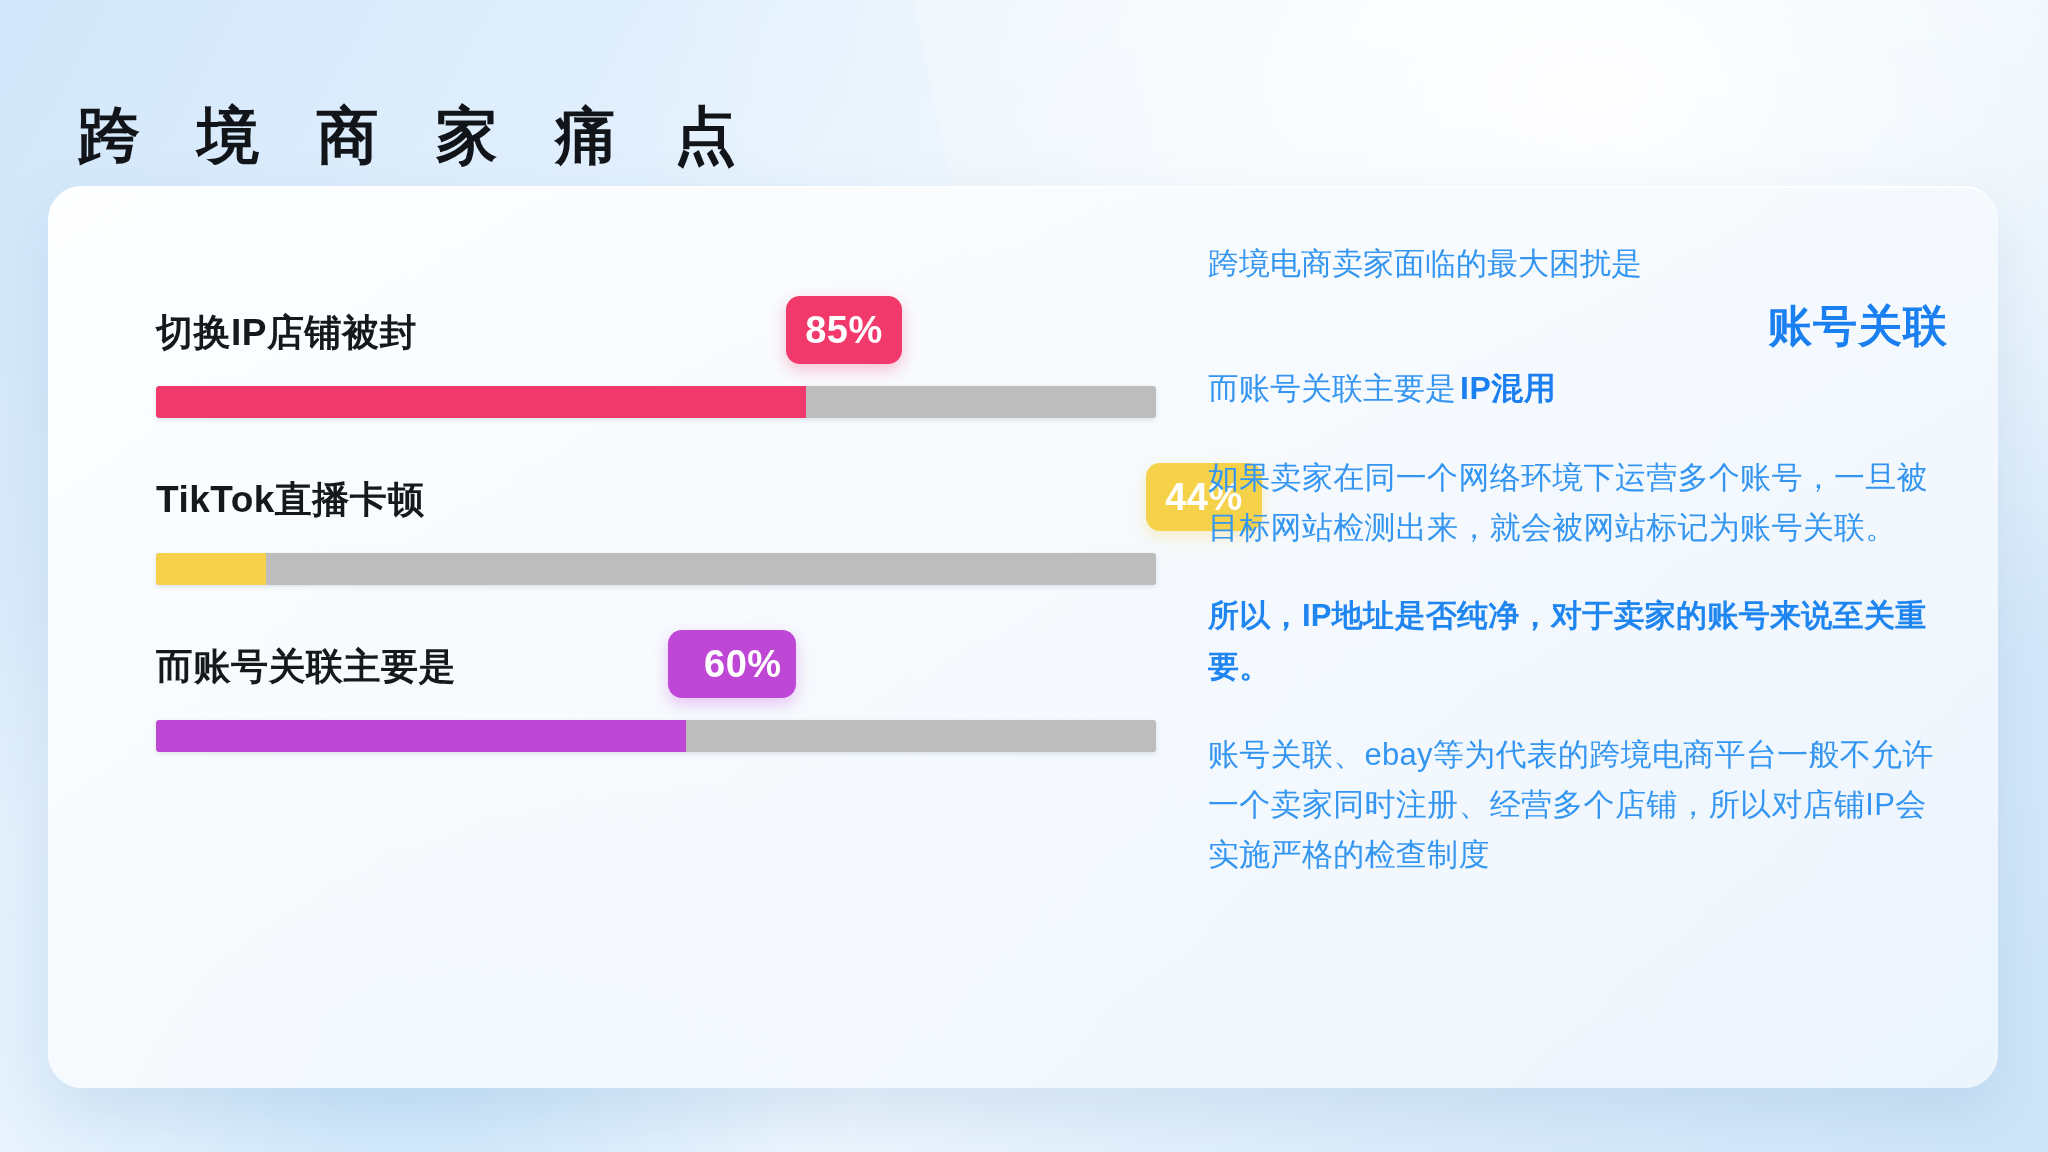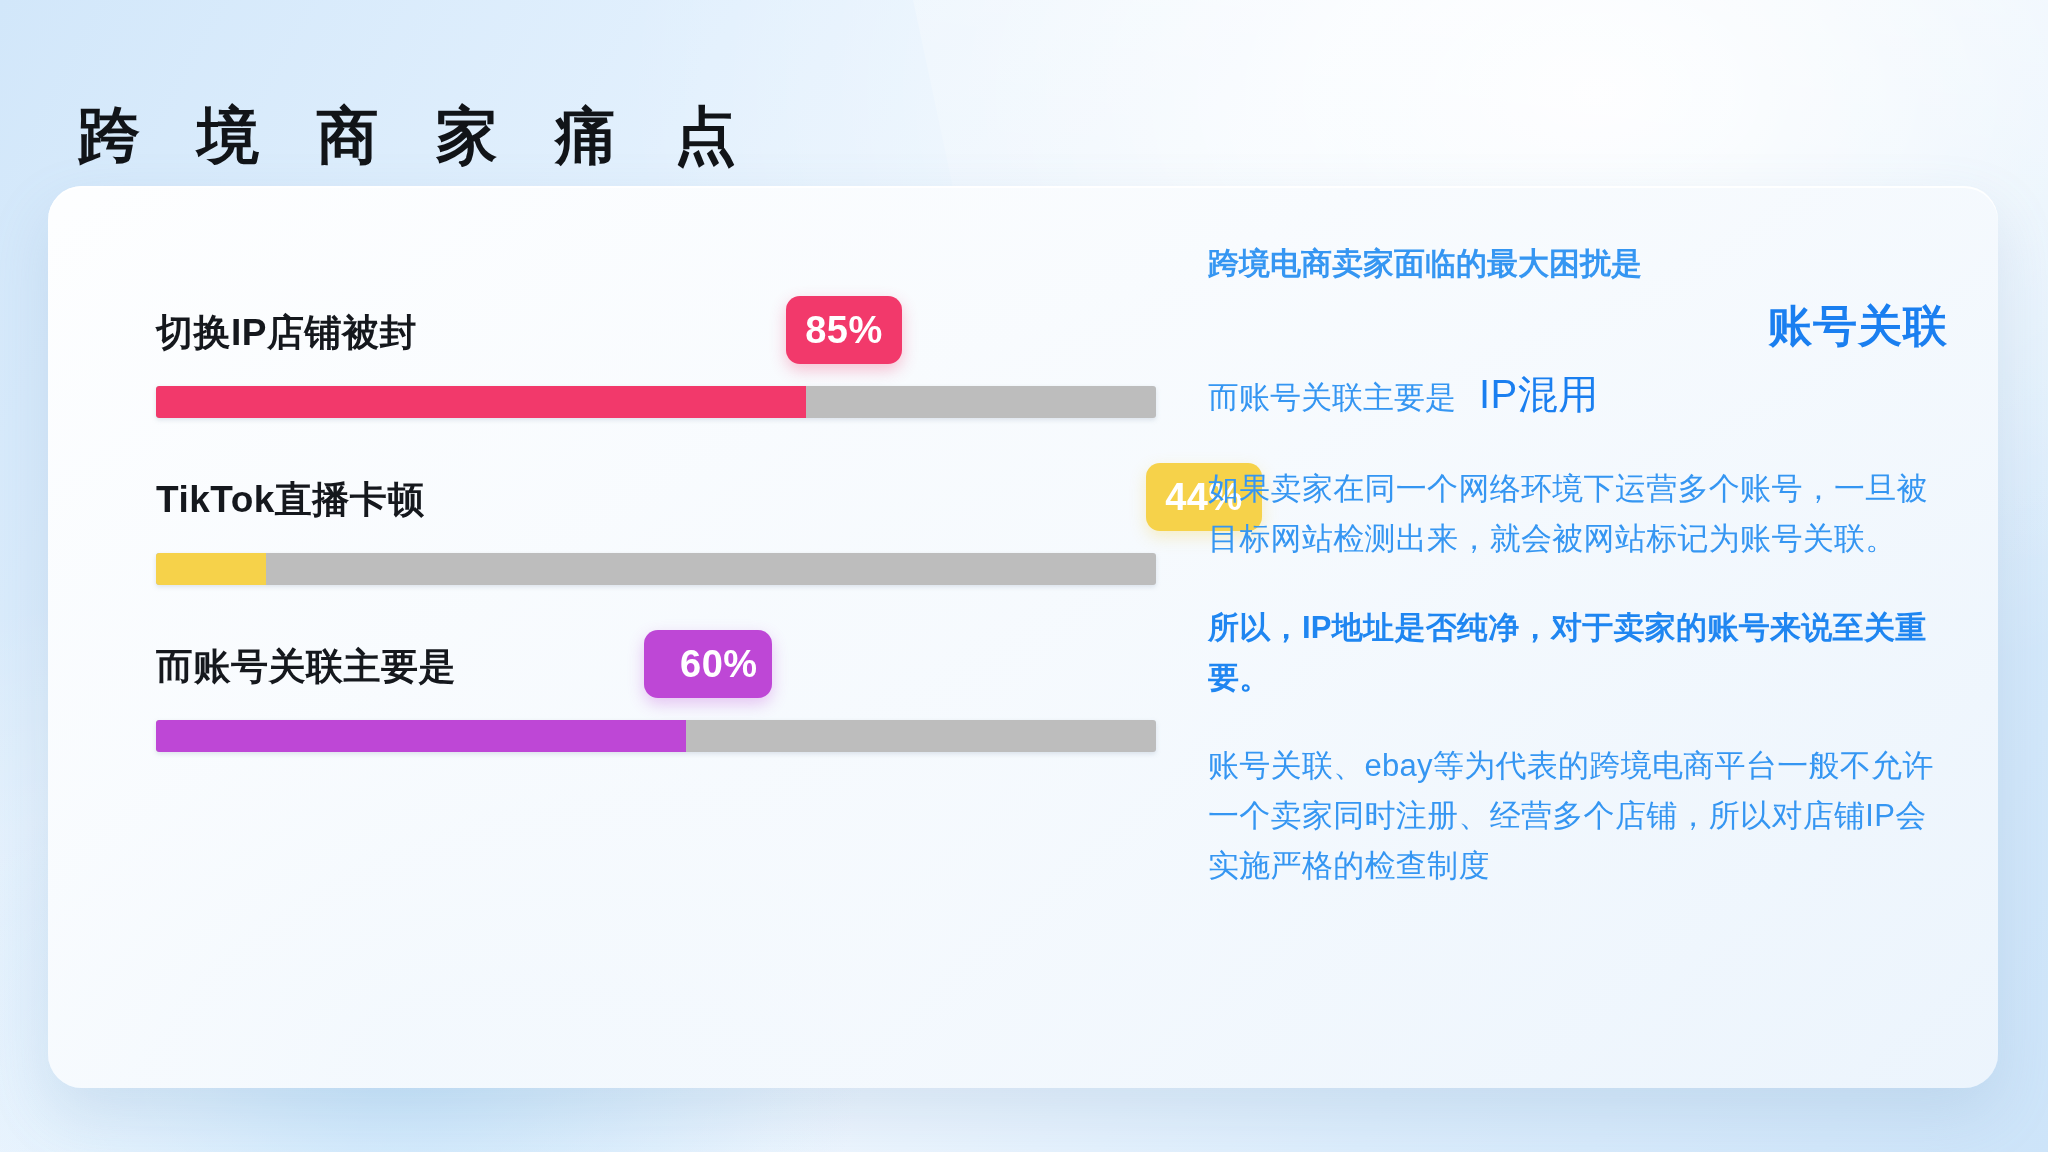--- a/index.html
+++ b/index.html
@@ -149,44 +149,44 @@
     position: absolute;
     left: 1160px;
     top: 56px;
     width: 740px;
     color: #2c8ef0;
   }
   .copy-lead {
     font-size: 31px;
     line-height: 1.45;
     color: #3596f2;
-    font-weight: 700;
+    font-weight: 400;
     margin-bottom: 10px;
   }
   .copy-emph {
     font-size: 44px;
     font-weight: 700;
     color: #1a7ff0;
     line-height: 1.3;
     margin-bottom: 12px;
     letter-spacing: 1px;
     text-align: right;
   }
   .copy-inline {
     font-size: 31px;
     line-height: 1.4;
     color: #3596f2;
     margin-bottom: 42px;
   }
   .copy-inline .strong {
-    font-size: 40px;
-    font-weight: 400;
+    font-size: 32px;
+    font-weight: 700;
     color: #1a7ff0;
     letter-spacing: 0.5px;
-    margin-left: 23px;
+    margin-left: 4px;
   }
   .copy-para {
     font-size: 31px;
     line-height: 1.62;
     color: #3596f2;
     margin-bottom: 38px;
     letter-spacing: 0.3px;
   }
   .copy-para.bold {
     font-weight: 700;
@@ -221,21 +221,21 @@
           <span class="bar-badge" style="background: rgb(246, 210, 74); box-shadow: rgba(246, 210, 74, 0.3) 0px 6px 16px; left: 998px;">44%</span>
         </div>
         <div class="bar-track">
           <div class="bar-fill" style="width: 11%; background: rgb(246, 210, 74);"></div>
         </div>
       </div>
 
       <div class="bar-group g2">
         <div class="bar-head">
           <span class="bar-label">而账号关联主要是</span>
-          <span class="bar-badge" style="background: rgb(190, 71, 214); box-shadow: rgba(190, 71, 214, 0.3) 0px 6px 16px; left: 496px; padding-left: 36px;">60%</span>
+          <span class="bar-badge" style="background: rgb(190, 71, 214); box-shadow: rgba(190, 71, 214, 0.3) 0px 6px 16px; left: 520px; padding-left: 36px;">60%</span>
         </div>
         <div class="bar-track">
           <div class="bar-fill" style="width: 53%; background: rgb(190, 71, 214);"></div>
         </div>
       </div>
 
 
     </div>
 
     <div class="copy">

